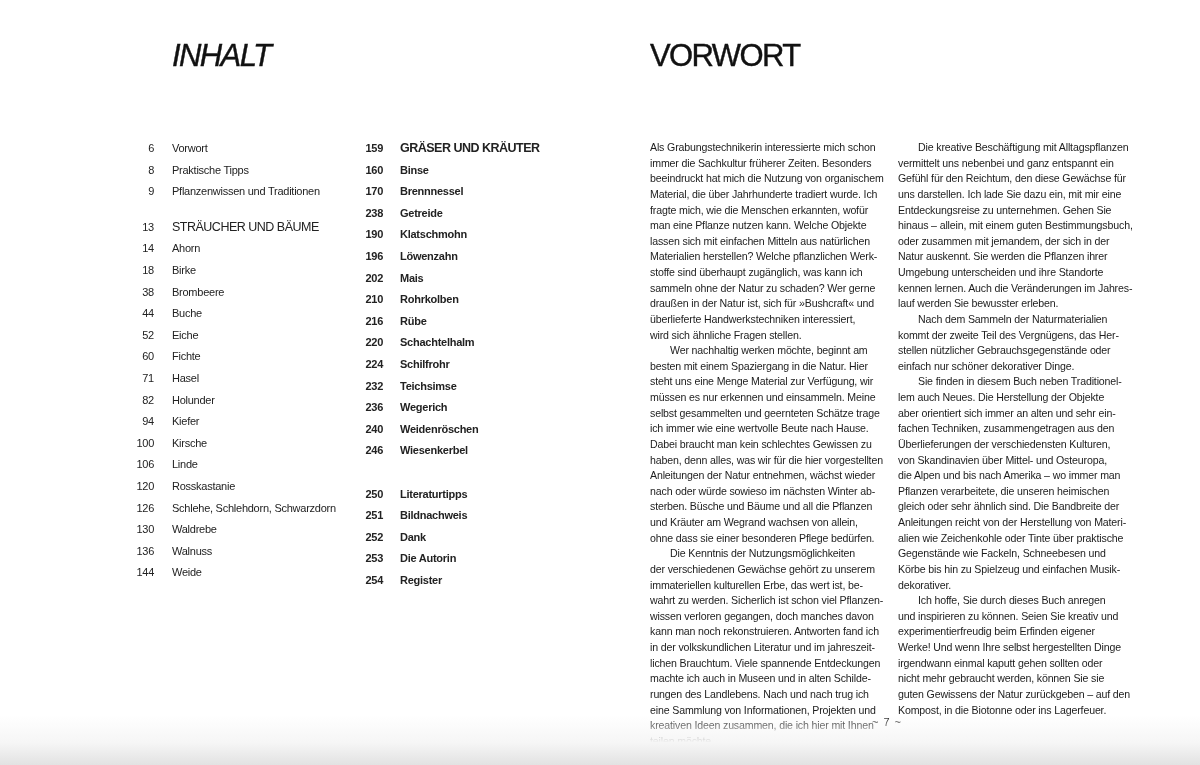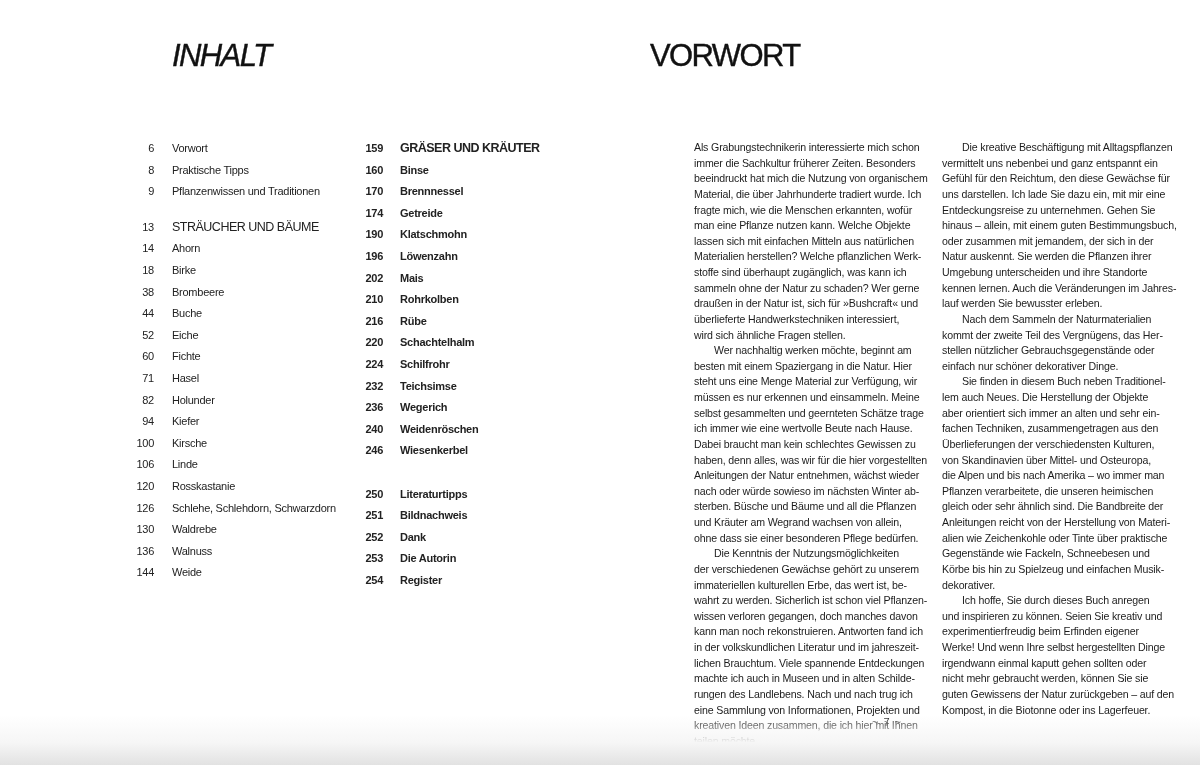--- a/index.html
+++ b/index.html
@@ -34,21 +34,20 @@
   #toc-right .toc-num { width: 28px; }
   #toc-right .toc-label { margin-left: 17px; }
   .toc-row.section .toc-label { font-size: 12.5px; letter-spacing: -0.5px; text-transform: none; }
   .toc-spacer-1 { height: 14px; }
   .toc-spacer-2 { height: 21.6px; }
 
   .body-col {
     position: absolute; top: 140px; width: 232px;
     font-size: 10.6px; line-height: 15.62px; color: #1c1c1c;
     letter-spacing: -0.15px;
-    margin-left: 44px;
   }
   #vorwort-col-1 { left: 650px; }
   #vorwort-col-2 { left: 898px; }
   .para { margin: 0; text-align: left; }
   .para .ln { display: block; white-space: nowrap; }
   .para.indent .ln:first-child { text-indent: 20px; }
 
   .page-number {
     position: absolute; top: 716px; left: 862px; width: 50px; text-align: center;
     font-size: 11px; color: #222; letter-spacing: 1px;
@@ -150,21 +149,21 @@
     </div>
     <div class="toc-row">
       <span class="toc-num">160</span>
       <span class="toc-label">Binse</span>
     </div>
     <div class="toc-row">
       <span class="toc-num">170</span>
       <span class="toc-label">Brennnessel</span>
     </div>
     <div class="toc-row">
-      <span class="toc-num">174</span>
+      <span class="toc-num">238</span>
       <span class="toc-label">Getreide</span>
     </div>
     <div class="toc-row">
       <span class="toc-num">190</span>
       <span class="toc-label">Klatschmohn</span>
     </div>
     <div class="toc-row">
       <span class="toc-num">196</span>
       <span class="toc-label">Löwenzahn</span>
     </div>

